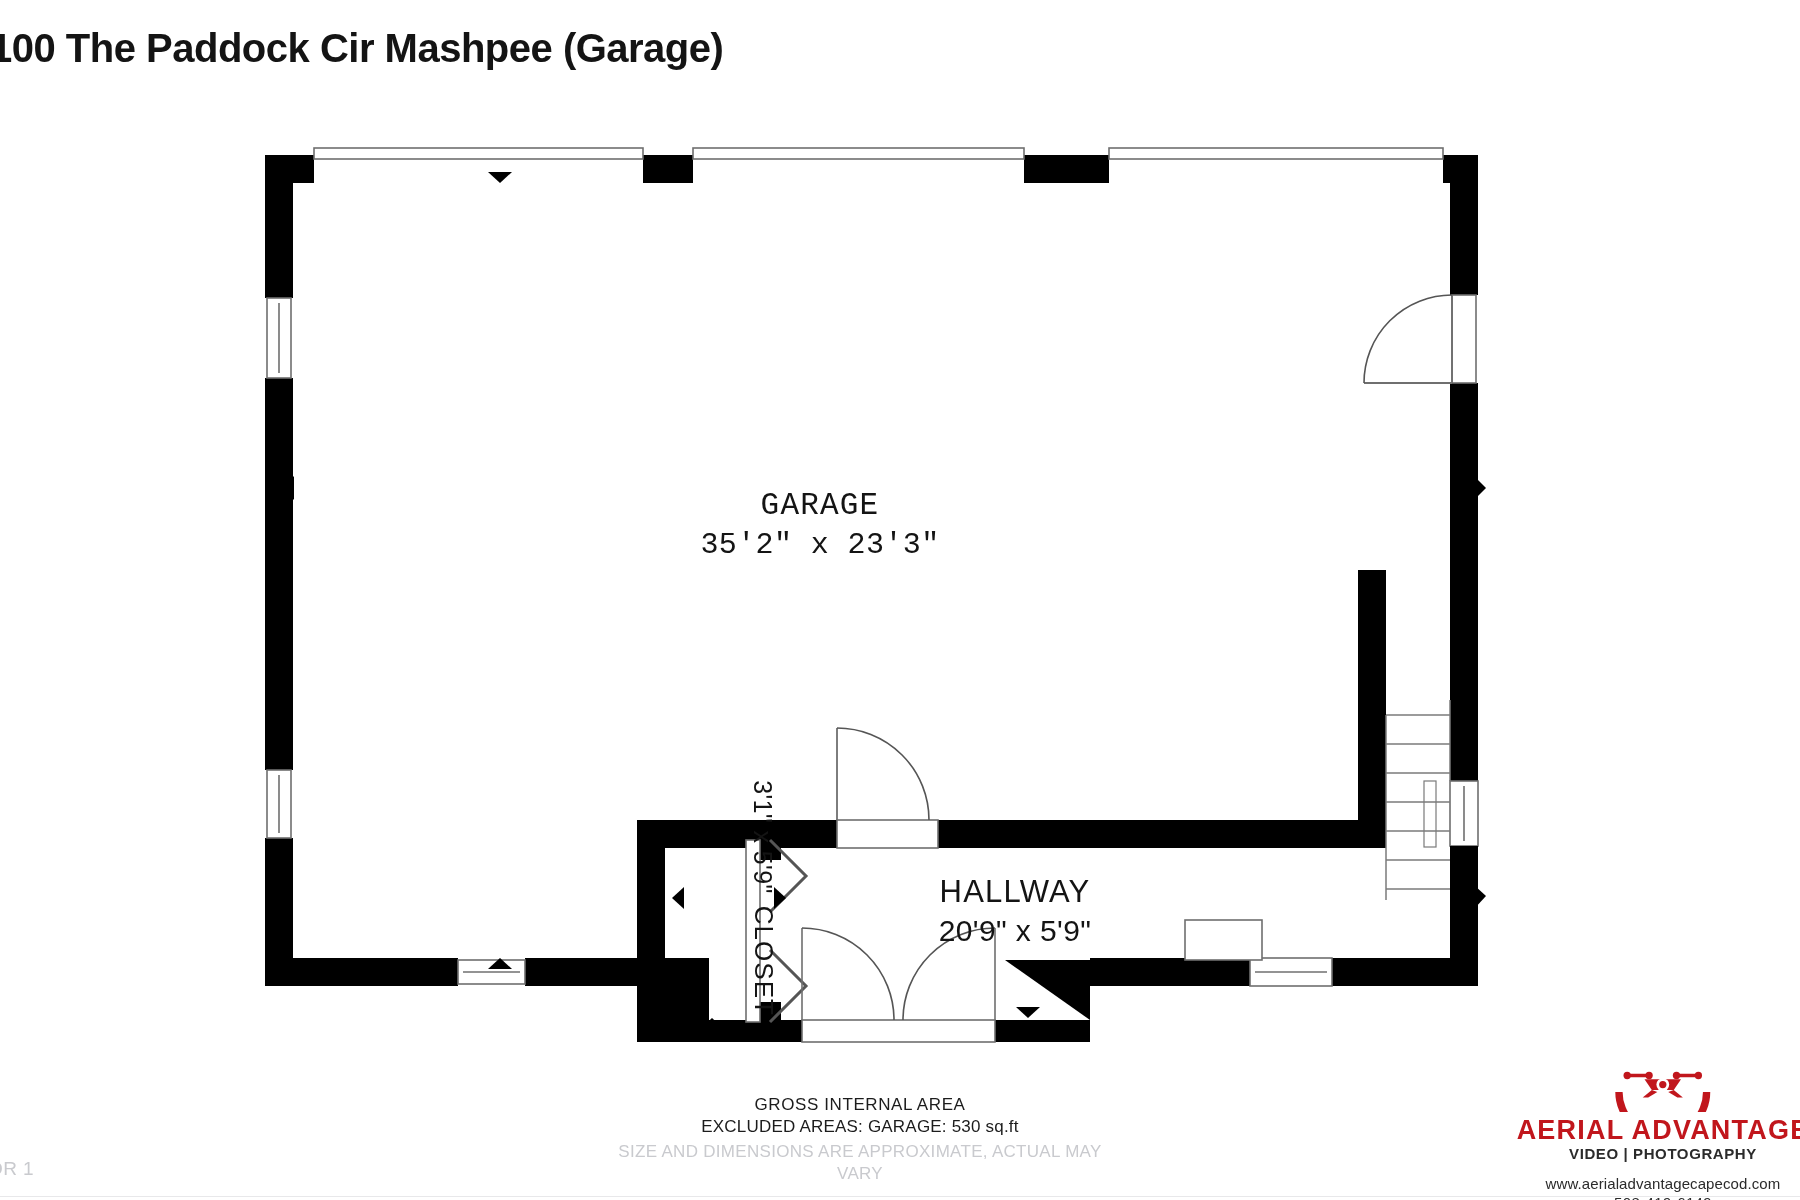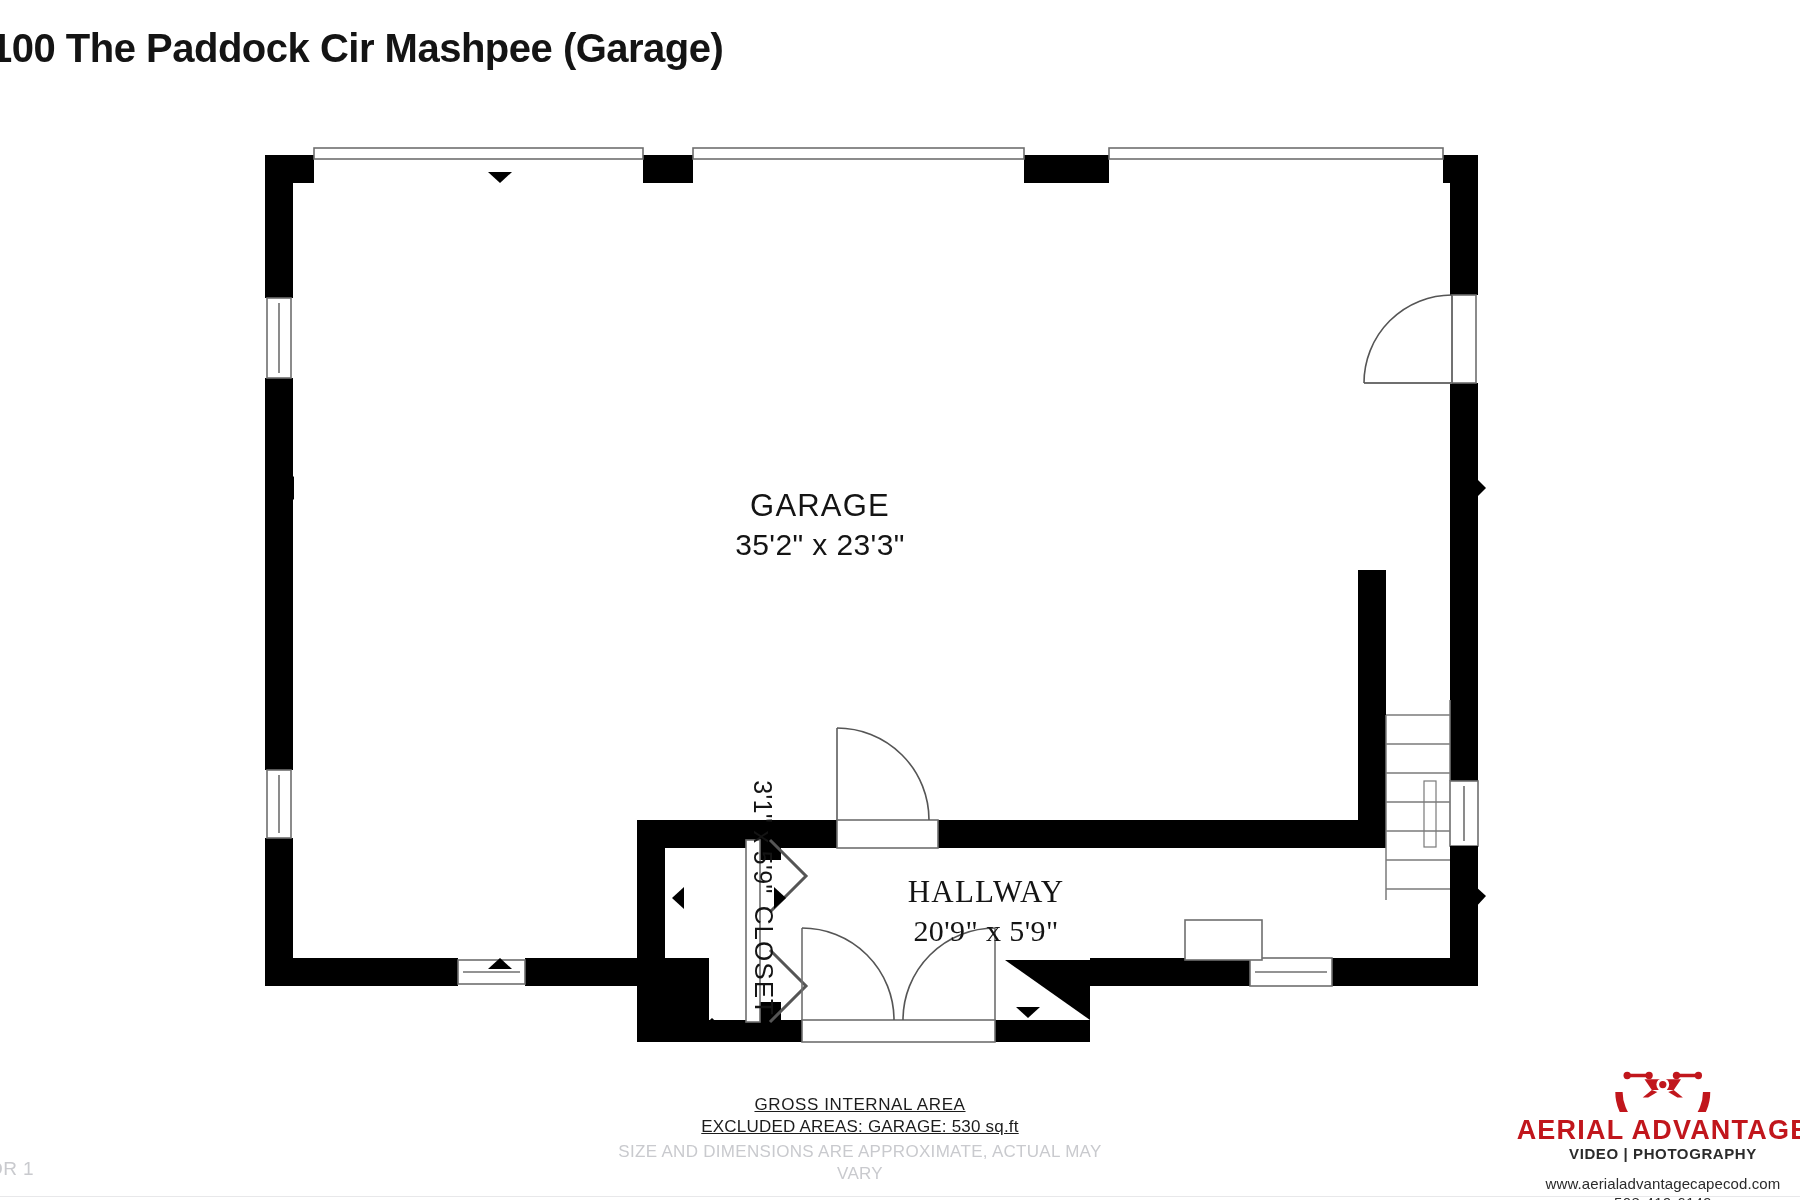--- a/index.html
+++ b/index.html
@@ -53,26 +53,26 @@
   .room-label .rdim {
     display: block;
     font-size: 30px;
     letter-spacing: 0.4px;
   }
 
   #label-garage {
     left: 620px;
     top: 486px;
     width: 400px;
+    font-family: Liberation Mono, monospace;
   }
   #label-hallway {
-    left: 841px;
+    left: 870px;
     top: 872px;
     width: 290px;
-    font-family: Liberation Serif, serif;
   }
   #label-closet {
     left: 600px;
     top: 818px;
     width: 200px;
     transform: rotate(90deg);
     transform-origin: 100px 80px;
   }
   #label-closet .rname { font-size: 26px; letter-spacing: 1px; }
   #label-closet .rdim  { font-size: 25px; }
@@ -91,21 +91,20 @@
     top: 1094px;
     width: 500px;
     text-align: center;
     line-height: 1.32;
   }
   #footer-area .fl {
     display: block;
     font-size: 17px;
     color: #1c1c1c;
     letter-spacing: 0.2px;
-    text-decoration: underline;
   }
   #footer-area .fl-head { letter-spacing: 0.6px; }
   #footer-disclaimer {
     display: block;
     font-size: 17px;
     color: #c9cace;
     letter-spacing: 0.3px;
     margin-top: 2px;
   }
 

